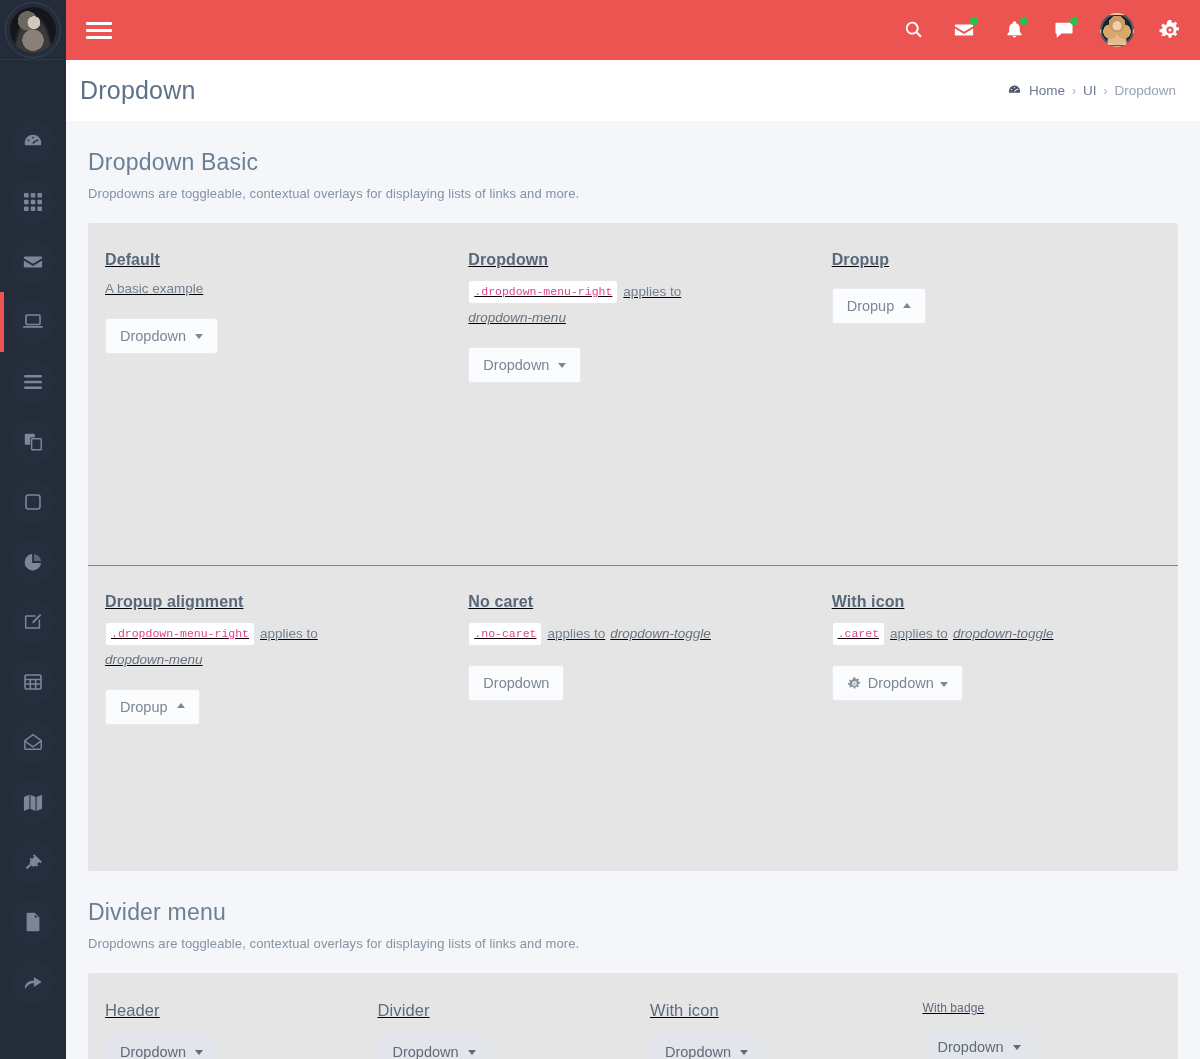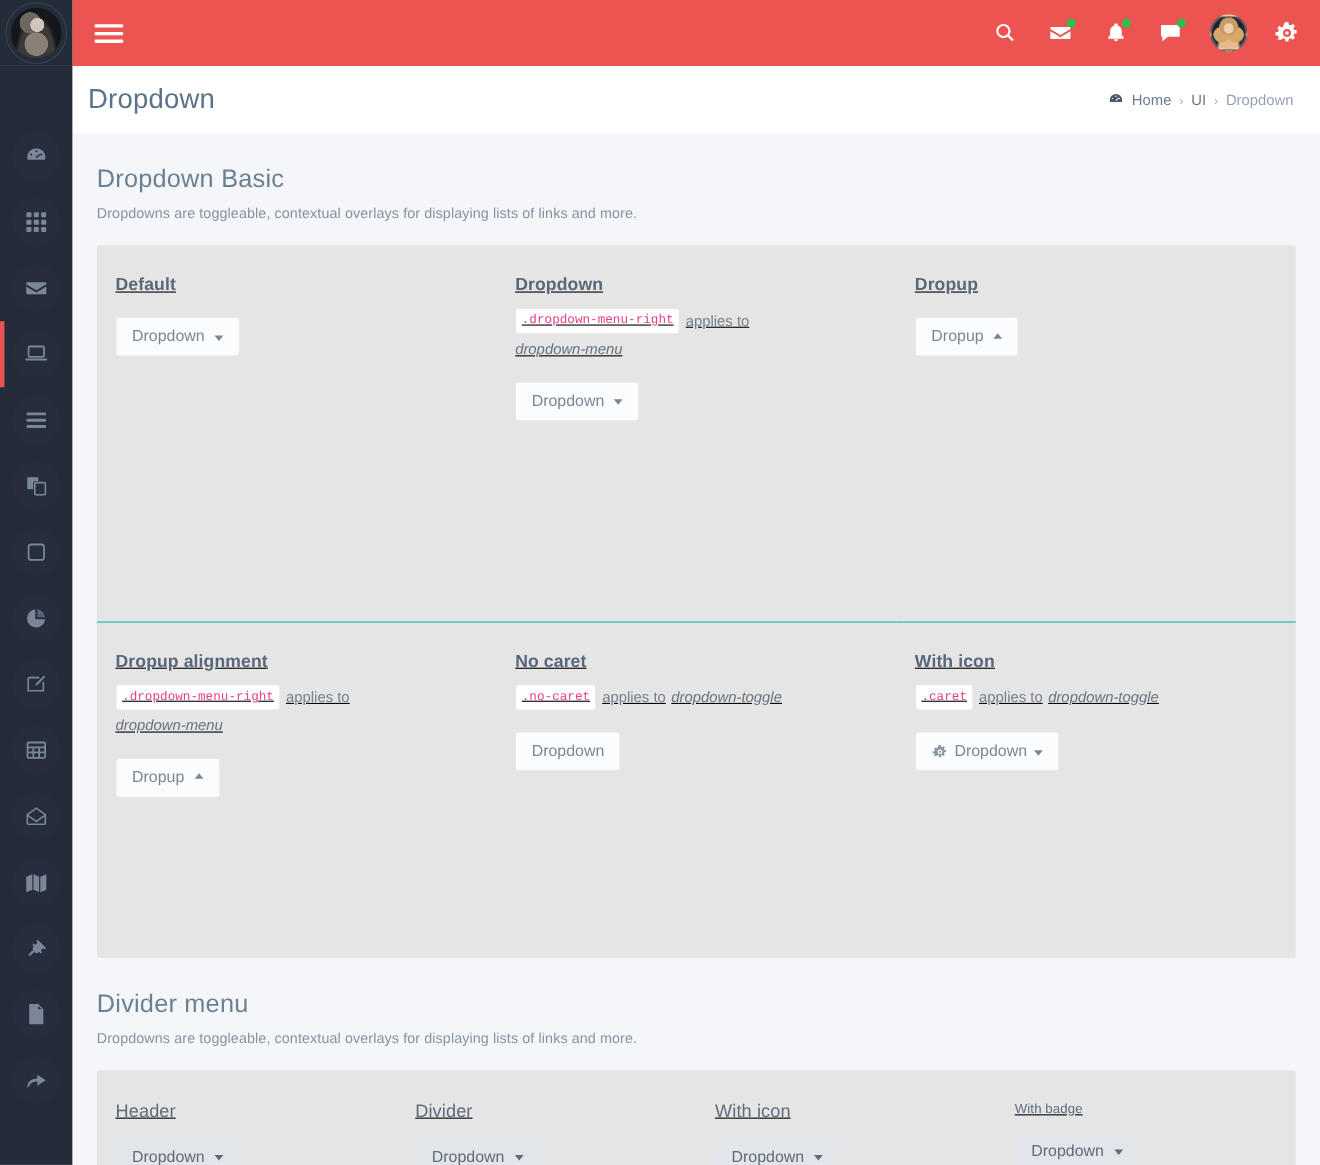--- a/index.html
+++ b/index.html
@@ -413,20 +413,23 @@
   <div class="section-head">
     <div class="section-title">Dropdown Basic</div>
     <div class="section-sub">Dropdowns are toggleable, contextual overlays for displaying lists of links and more.</div>
   </div>
 
   <div class="card">
     <div class="card-grid">
 
       <div class="col3">
         <div class="ex-title">Default</div>
+        <div class="ex-desc">
+          <span>A basic example</span>
+        </div>
         <div class="btn-row">
           <button class="btn-light">
             <span>Dropdown</span>
             <span class="caret-down"></span>
           </button>
         </div>
         <div class="spacer-short"></div>
       </div>
 
       <div class="col3">

